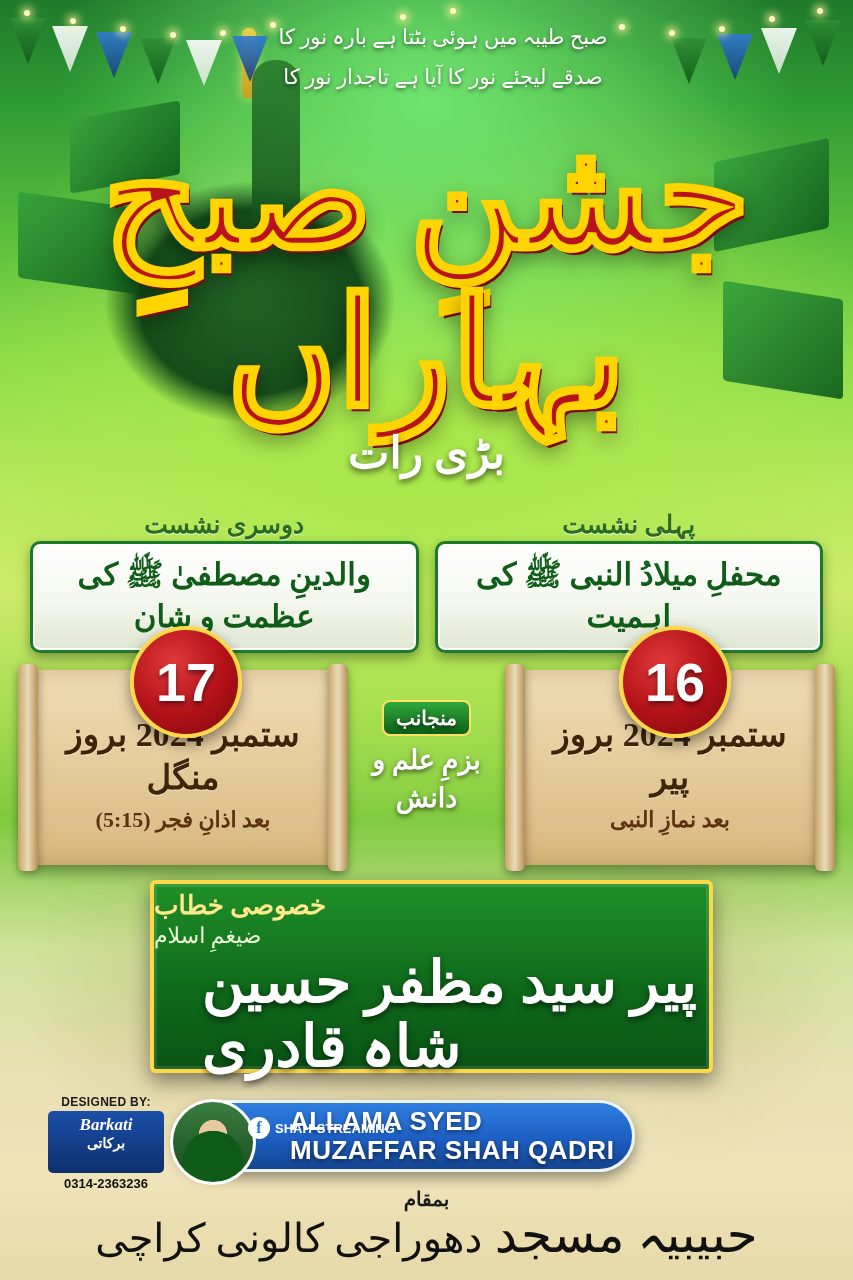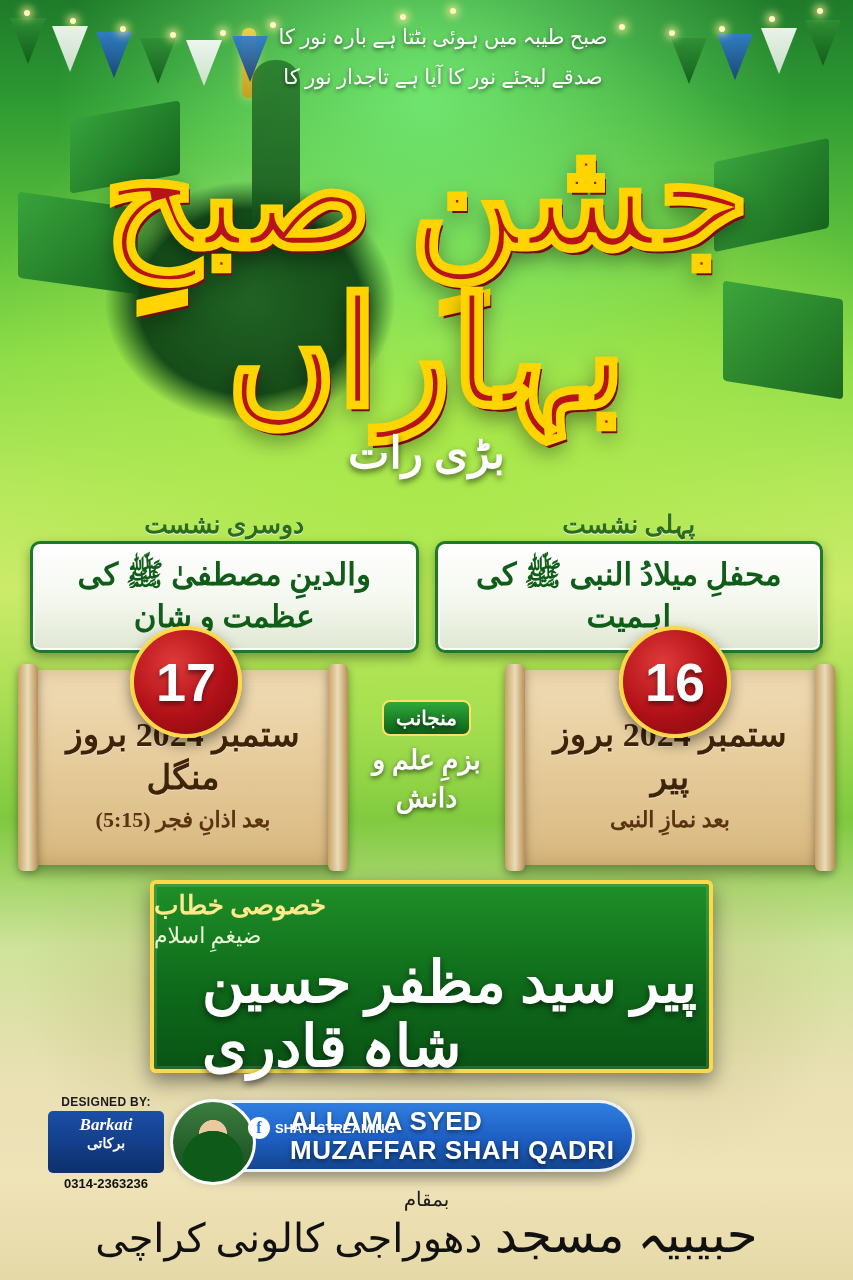--- a/index.html
+++ b/index.html
@@ -446,21 +446,21 @@
   .footer {
     position: absolute;
     left: 0; right: 0;
     bottom: 16px;
     text-align: center;
     direction: rtl;
   }
   .footer-emblem {
     font-family: "Liberation Serif", serif;
     font-size: 20px;
-    font-weight: normal;
+    font-weight: bold;
     color: #1d1d1d;
     margin-bottom: -4px;
   }
   .footer-line {
     font-family: "Liberation Serif", serif;
     font-size: 50px;
     font-weight: normal;
     color: #111111;
     line-height: 1.15;
   }

